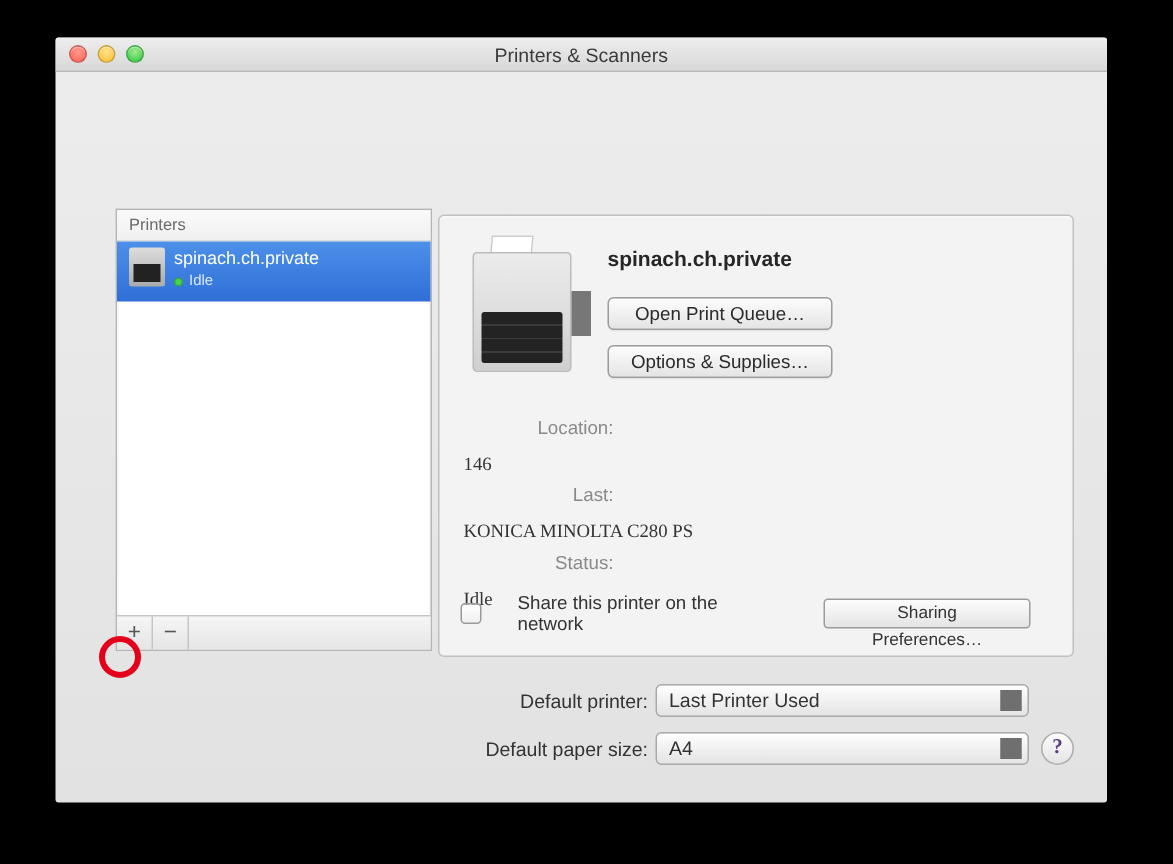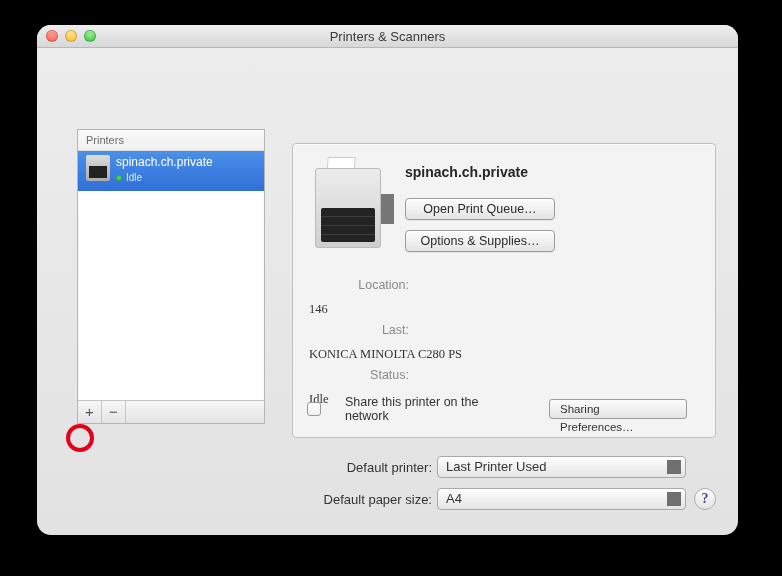--- a/index.html
+++ b/index.html
@@ -14,21 +14,21 @@
     color: #333;
     overflow: hidden;
   }
   .window {
     position: absolute;
     left: 37px;
     top: 25px;
     width: 701px;
     height: 510px;
     background: linear-gradient(to bottom, #ededed 0%, #e2e2e2 100%);
-    border-radius: 14px;
+    border-radius: 2px;
     box-shadow: 0 25px 60px rgba(0,0,0,0.8), 0 0 0 1px rgba(0,0,0,0.25);
     overflow: hidden;
   }
   .titlebar {
     height: 23px;
     background: linear-gradient(to bottom, #eeeeee, #d8d8d8);
     border-bottom: 1px solid #b8b8b8;
     text-align: center;
     font-size: 13px;
     color: #3a3a3a;
@@ -112,22 +112,22 @@
     background: transparent;
   }
   .content {
     position: relative;
     padding: 18px;
   }
   
   .source-panel {
     position: absolute;
     left: 40px;
-    top: 81px;
-    width: 188px;
+    top: 91px;
+    width: 211px;
     height: 295px;
     background: #fff;
     border: 1px solid #b5b5b5;
     border-radius: 0;
     box-shadow: inset 0 1px 3px rgba(0,0,0,0.08);
   }
   .src-header {
     font-size: 11px;
     color: #6b6b6b;
     padding: 4px 8px;
@@ -244,21 +244,21 @@
     background:linear-gradient(to bottom,#fff,#f0f0f0);
   }
   .btn-small{
     height:20px;
     padding:0 10px;
     border:1px solid #9c9c9c;
     border-radius:3px;
     background:linear-gradient(to bottom,#fdfdfd,#e4e4e4);
     font-size:11.5px;
     line-height:18px;
-    text-align:left;
+    text-align:center;
     margin-left:auto;
   }
   
   .defaults {
     position:absolute;
     left:255px; right:52px; top: 408px;
     font-size:13px;
   }
   .def-row { display:flex; align-items:center; margin-bottom:10px; gap:5px;}
   .def-row .lbl { width:140px; text-align:right; color:#333; }

